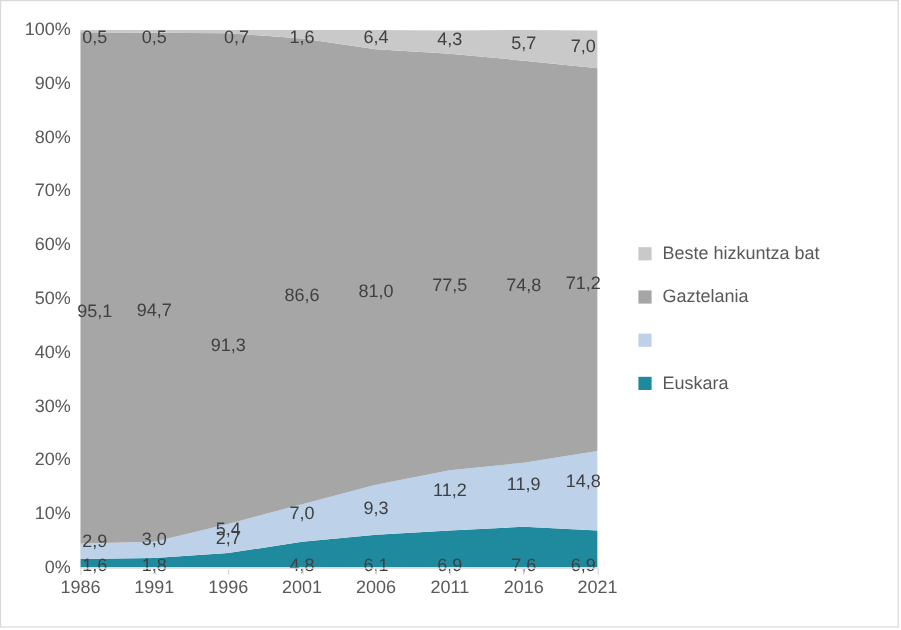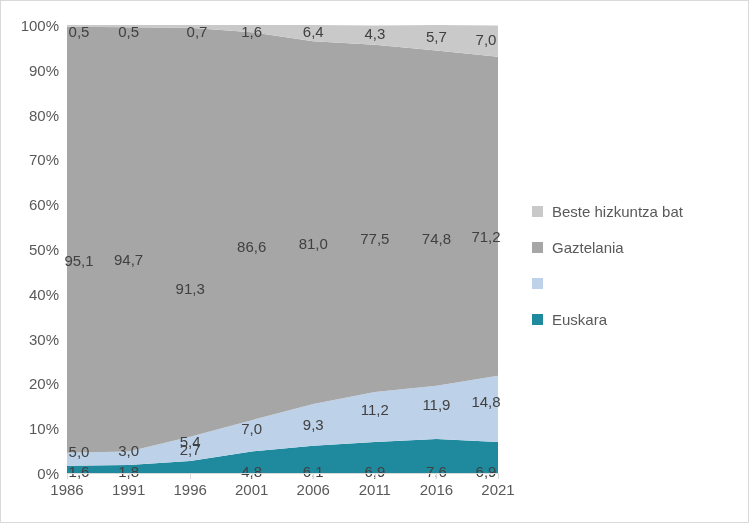--- a/index.html
+++ b/index.html
@@ -137,21 +137,21 @@
 
   <div id="data-labels" style="position:absolute;left:0;top:0;width:749px;height:523px;">
       <div class="dlabel" style="left: 78px; top: 470px;">1,6</div>
       <div class="dlabel" style="left: 127.571px; top: 470px;">1,8</div>
       <div class="dlabel" style="left: 189.143px; top: 448px;">2,7</div>
       <div class="dlabel" style="left: 250.714px; top: 470px;">4,8</div>
       <div class="dlabel" style="left: 312.286px; top: 470px;">6,1</div>
       <div class="dlabel" style="left: 373.857px; top: 470px;">6,9</div>
       <div class="dlabel" style="left: 435.429px; top: 470px;">7,6</div>
       <div class="dlabel" style="left: 485px; top: 470px;">6,9</div>
-      <div class="dlabel" style="left: 78px; top: 450.336px;">5,0</div>
+      <div class="dlabel" style="left: 78px; top: 450.336px;">2,9</div>
       <div class="dlabel" style="left: 127.571px; top: 449.216px;">3,0</div>
       <div class="dlabel" style="left: 189.143px; top: 439.808px;">5,4</div>
       <div class="dlabel" style="left: 250.714px; top: 426.816px;">7,0</div>
       <div class="dlabel" style="left: 312.286px; top: 400px; margin-top: 23px;">9,3</div>
       <div class="dlabel" style="left: 373.857px; top: 408px;">11,2</div>
       <div class="dlabel" style="left: 435.429px; top: 403.296px;">11,9</div>
       <div class="dlabel" style="left: 485px; top: 399.936px;">14,8</div>
       <div class="dlabel" style="left: 78px; top: 258.816px;">95,1</div>
       <div class="dlabel" style="left: 127.571px; top: 258.368px;">94,7</div>
       <div class="dlabel" style="left: 189.143px; top: 251.2px; margin-top: 36px;">91,3</div>

